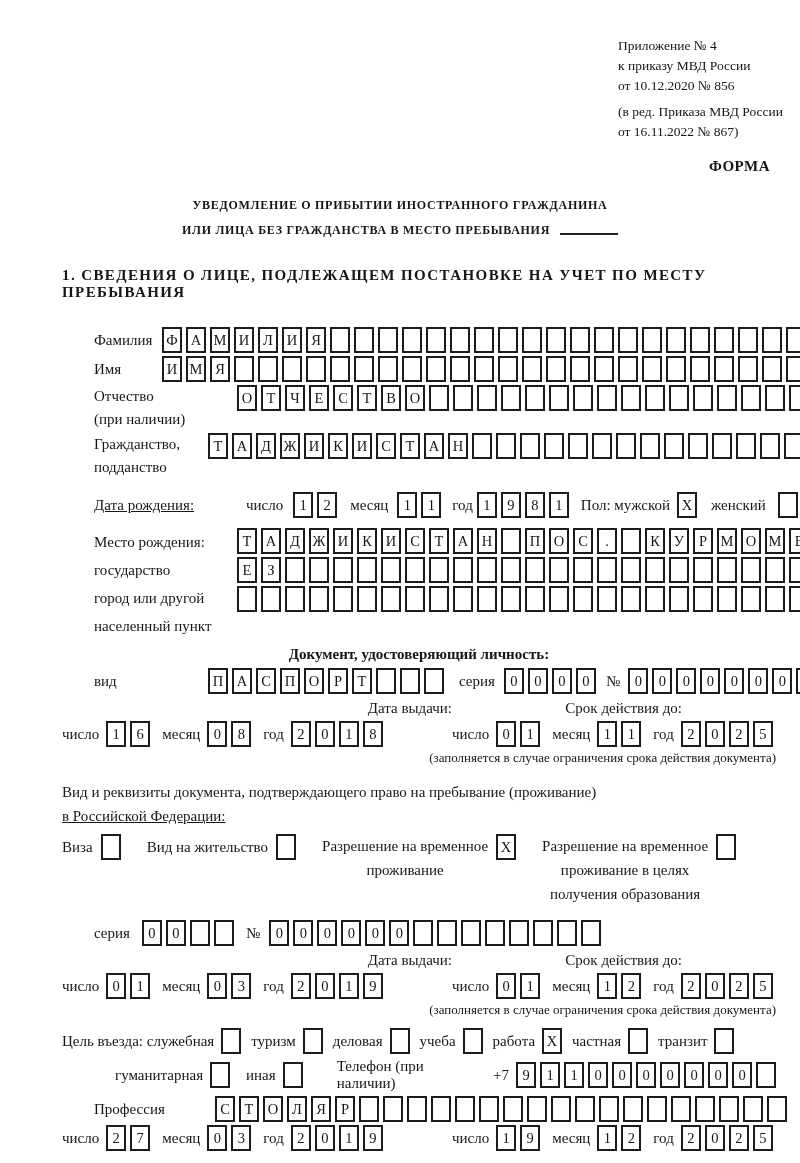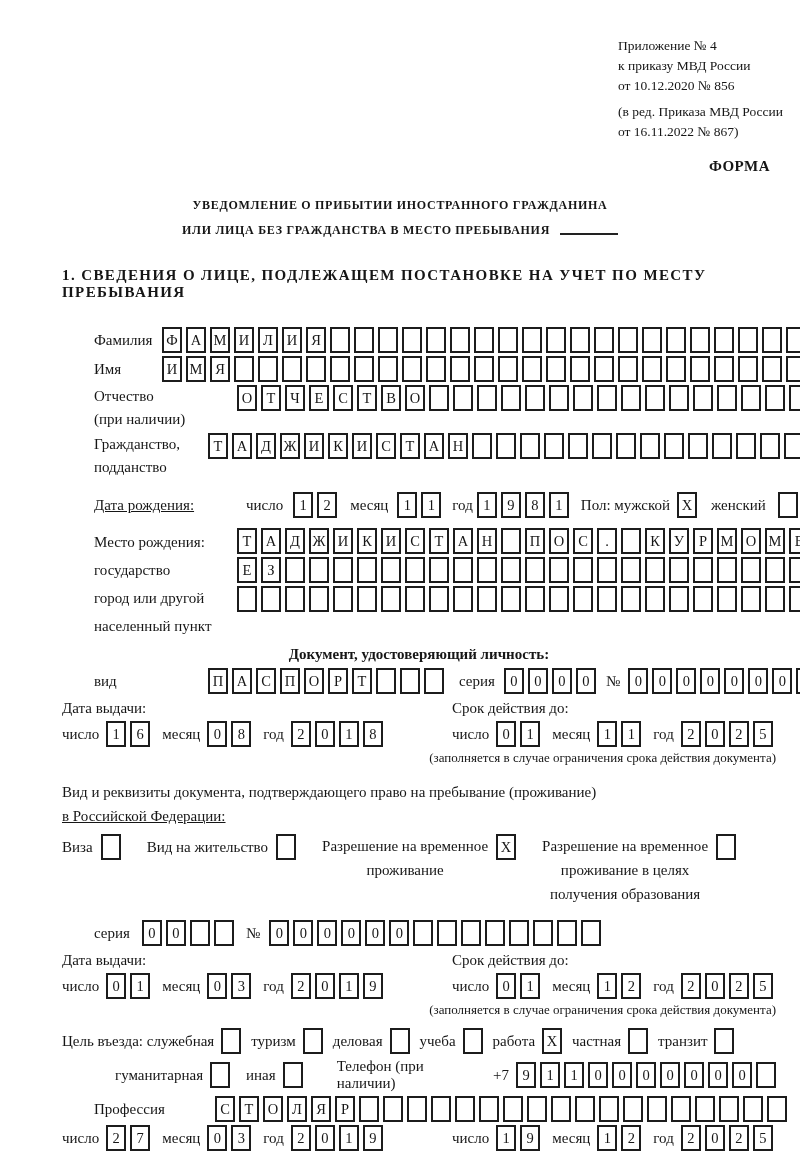--- a/index.html
+++ b/index.html
@@ -43,21 +43,21 @@
   .w143 { width:143px; }
 
   
   .daterow { display:flex; align-items:center; margin-bottom:2px; }
   .dgrp { display:flex; align-items:center; }
   .dgrp.left { width:390px; }
   .dgrp .t { margin-right:7px; }
   .dgrp .cells { margin-right:12px; }
   .dgrp .cells:last-child { margin-right:0; }
   .dheads { display:flex; margin-top:6px; margin-bottom:4px; }
-  .dh { text-align:left; }
+  .dh { text-align:right; }
   .dh.left { width:390px; }
   .dh.right { width:230px; }
   .smallnote { font-size:13px; text-align:right; margin-top:3px; }
 
   .docline { margin-top:14px; line-height:24px; }
 
   
   .visarow { display:flex; align-items:flex-start; margin-top:6px; }
   .visarow .vt { line-height:26px; margin-right:8px; }
   .visarow .vstack { text-align:center; white-space:pre-line; line-height:24px; margin-right:8px; }

